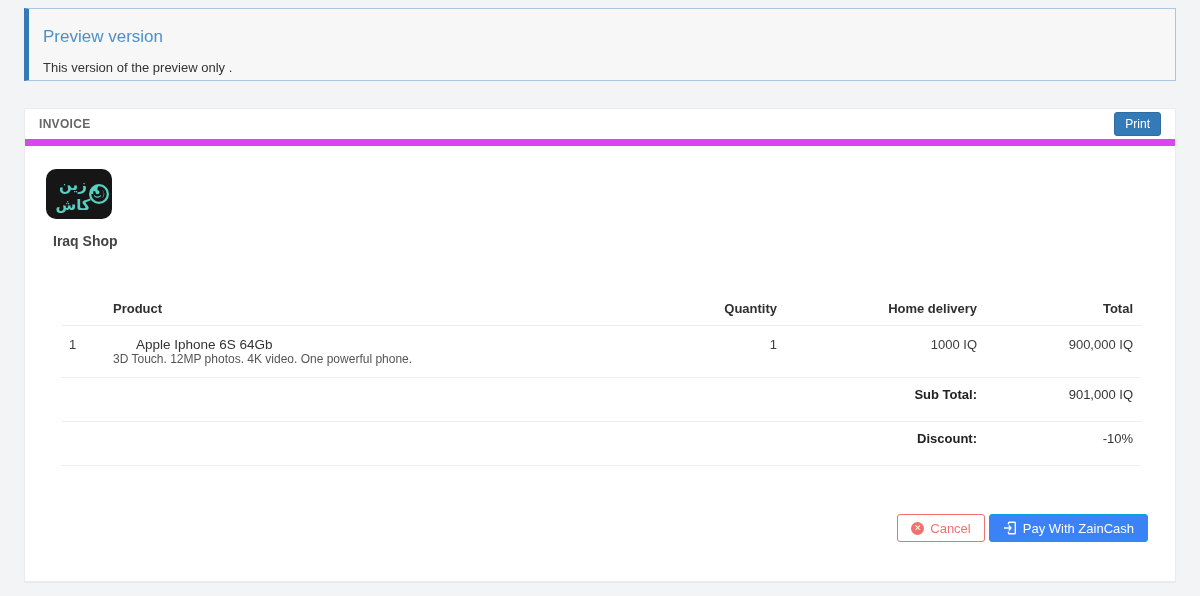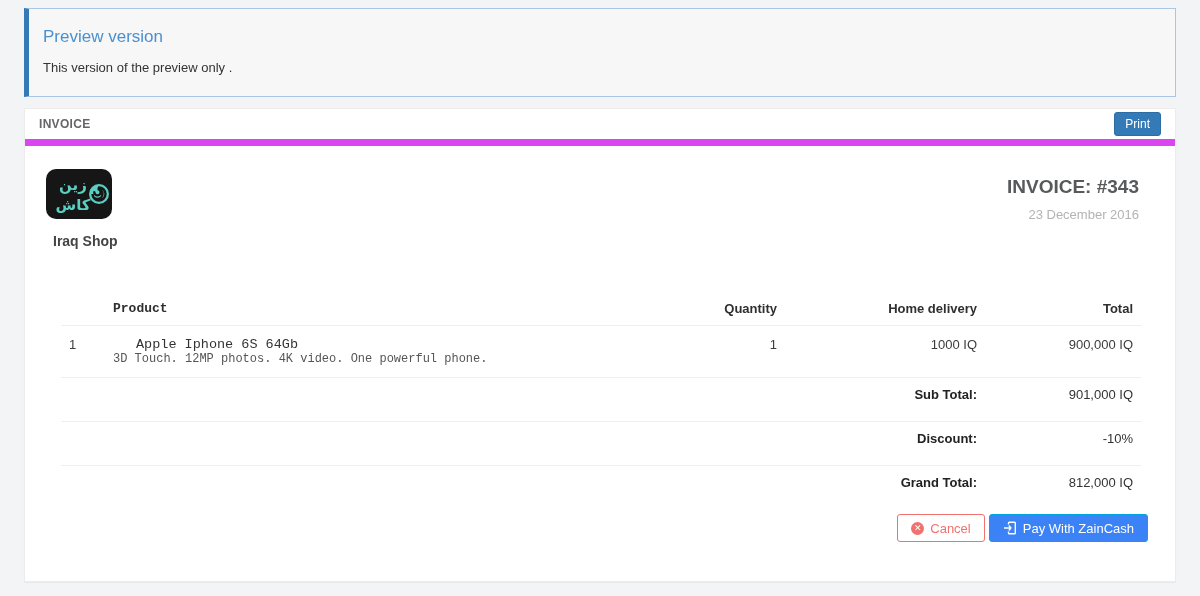--- a/index.html
+++ b/index.html
@@ -7,21 +7,21 @@
   body {
     background: #f3f4f5;
     font-family: "Liberation Sans", "DejaVu Sans", sans-serif;
     color: #333;
     font-size: 13px;
   }
   
   .banner {
     position: absolute;
     left: 24px; top: 8px;
-    width: 1152px; height: 89px;
+    width: 1152px; height: 73px;
     background: #f7f7f7;
     border: 1px solid #a9c7e3;
     border-left: 5px solid #337ab7;
     padding: 14px 14px 12px 14px;
   }
   .banner-title {
     color: #4a90d0;
     font-size: 17px;
     font-weight: 400;
     margin-top: 4px;
@@ -100,21 +100,21 @@
   .items thead th {
     font-size: 13px;
     font-weight: bold;
     color: #2f2f2f;
     text-align: right;
     padding-bottom: 9px;
     border-bottom: 1px solid #eeeeee;
   }
   .items thead th.col-product { text-align: left; }
   .items .col-index { width: 44px; text-align: left; }
-  .items .col-product { width: 560px; font-family: Liberation Mono, monospace; }
+  .items .col-product { width: 560px; }
   .items .col-qty { width: 120px; margin-top: 15px; }
   .items .col-delivery { width: 200px; }
   .items td { vertical-align: top; }
   .item-row td {
     padding-top: 11px;
     padding-bottom: 11px;
     border-bottom: 1px solid #eeeeee;
     font-size: 13px;
     color: #3c3c3c;
     text-align: right;
@@ -196,24 +196,20 @@
         <svg class="logo" width="68" height="52" viewBox="0 0 68 52">
           <rect x="1" y="1" width="66" height="50" rx="10" fill="#161616"></rect>
           <text x="28" y="22" text-anchor="middle" font-size="15" font-weight="bold" font-family="DejaVu Sans, sans-serif" fill="#5ad0c2">زين</text>
           <text x="28" y="42" text-anchor="middle" font-size="15" font-weight="bold" font-family="DejaVu Sans, sans-serif" fill="#5ad0c2">كاش</text>
           <circle cx="54" cy="26" r="10" fill="#5ad0c2"></circle>
           <path d="M54 19.5 a6.5 6.5 0 1 1 -6.5 6.5 a5 5 0 1 0 5 -5 a3.2 3.2 0 1 1 -3.2 3.2" fill="none" stroke="#161616" stroke-width="2.4" stroke-linecap="round"></path>
         </svg>
         <div class="merchant-name">Iraq Shop</div>
       </div>
 
-      <div class="invoice-meta">
-        <div class="invoice-number">INVOICE: #343</div>
-        <div class="invoice-date">23 December 2016</div>
-      </div>
     </div>
 
     <table class="items">
       <thead>
         <tr>
           <th class="col-index"></th>
           <th class="col-product">Product</th>
           <th class="col-qty">Quantity</th>
           <th class="col-delivery">Home delivery</th>
           <th class="col-total">Total</th>
@@ -234,26 +230,20 @@
           <td colspan="2"></td>
             <td></td>
           <td class="summary-label">Sub Total:</td>
           <td class="summary-value">901,000 IQ</td>
         </tr>
         <tr class="summary-row">
           <td colspan="2"></td>
             <td></td>
           <td class="summary-label">Discount:</td>
           <td class="summary-value">-10%</td>
-        </tr>
-        <tr class="summary-row last">
-          <td colspan="2"></td>
-            <td></td>
-          <td class="summary-label">Grand Total:</td>
-          <td class="summary-value">812,000 IQ</td>
         </tr>
       </tbody>
     </table>
   </div>
 
   <div class="actions">
     <button class="btn btn-cancel">
       <span class="cancel-x">✕</span>
       <span>Cancel</span>
     </button>

